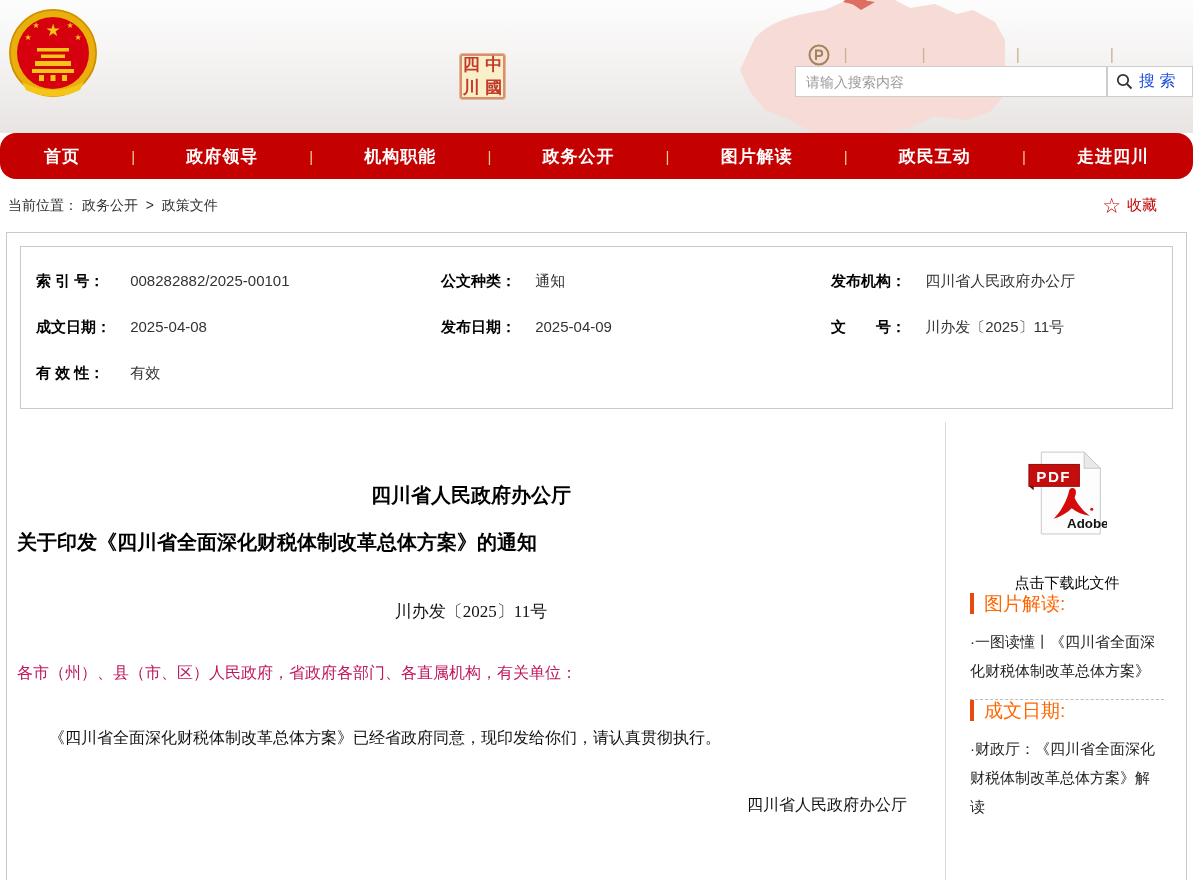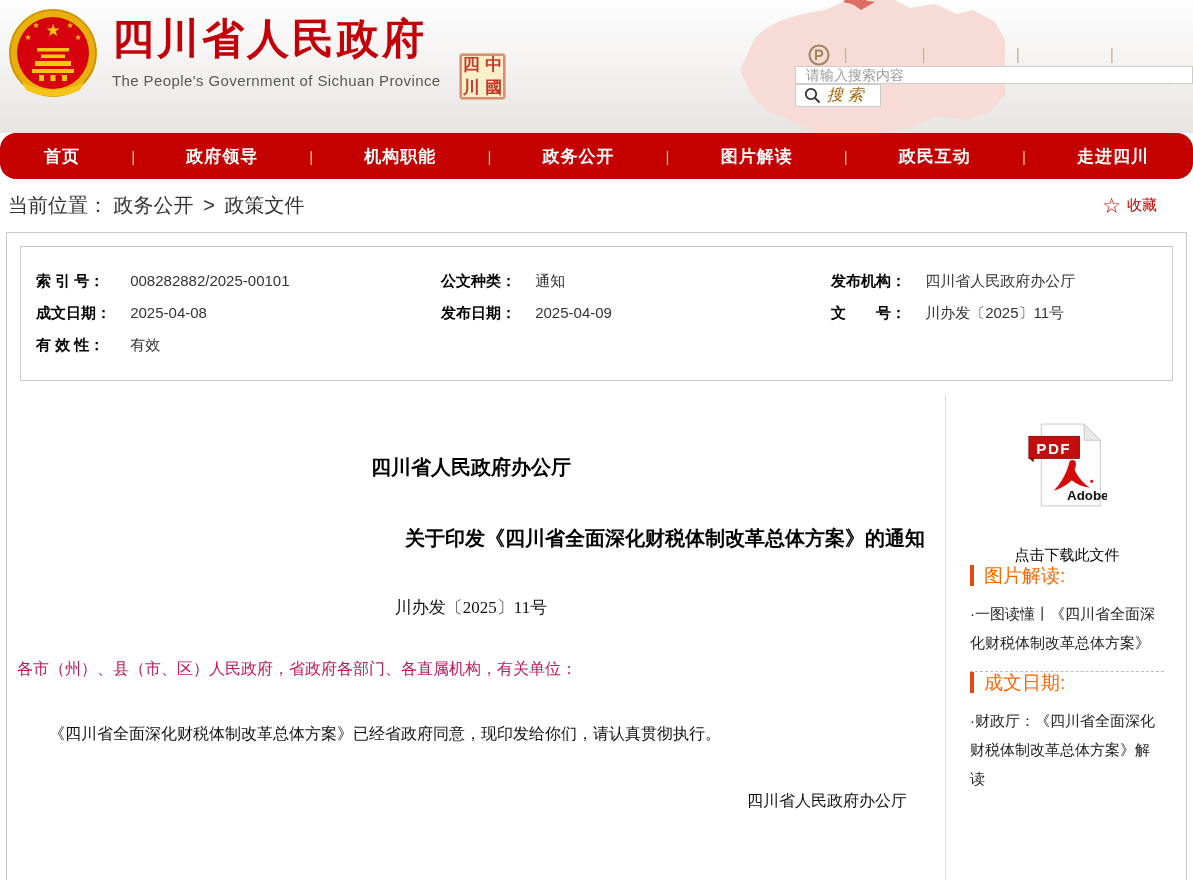--- a/index.html
+++ b/index.html
@@ -17,60 +17,60 @@
   .seal { position:absolute; left:459px; top:53px; width:47px; height:47px; z-index:1;
     background:#f9efc8; border:1px solid #dcbd8e; border-radius:3px;
     display:grid; grid-template-columns:1fr 1fr; align-items:center;
     color:#c23a2b; font-weight:bold; font-size:17px; text-align:center; line-height:22px;
     box-shadow:inset 0 0 0 2px rgba(194,58,43,.55); }
   .quick-links { position:absolute; right:2px; top:22px; z-index:2; display:flex;
     align-items:center; gap:13px; color:#a3835a; font-size:16px; }
   .quick-links a { color:#a3835a; text-decoration:none; cursor:pointer; white-space:nowrap;margin-top:45px; }
   .ql-sep { color:#c8b493; font-weight:300; }
   .search { position:absolute; left:795px; top:66px; width:398px; height:31px;
-    display:flex; z-index:2;flex-direction:column; }
+    display:flex; z-index:2; }
   .search input { flex:1; border:1px solid #cfcccc; background:#fff; padding:0 10px;
     font-size:14px; color:#333; outline:none; }
   .search input::placeholder { color:#9b9b9b; }
   .search button { width:86px; border:1px solid #cfcccc; background:#fff;
-    display:flex; align-items:center; gap:6px; padding:0 8px; font-size:16px; color:#a16207;
-    cursor:pointer;font-style:italic; }
+    display:flex; align-items:center; gap:6px; padding:0 8px; font-size:16px; color:#1d4ed8;
+    cursor:pointer; }
 
   
   .nav { height:46px; background:#c40000; border-radius:16px; display:flex;
     align-items:center; justify-content:space-between; padding:6px 44px; }
   .nav a { color:#fff; font-size:17px; font-weight:bold; text-decoration:none;
     letter-spacing:1px; cursor:pointer; white-space:nowrap; }
   .nav-sep { color:#f0d089; font-size:15px; }
 
   
   .breadcrumb-row { height:53px; display:flex; align-items:center;
     justify-content:space-between; padding:0 8px; }
-  .breadcrumb { font-size:20px; color:#333; }
+  .breadcrumb { font-size:14px; color:#333; }
   .breadcrumb a { color:#333; text-decoration:none; cursor:pointer; }
   .bc-sep { margin:0 4px; color:#333; }
   .favorite { display:flex; align-items:center; gap:6px; color:#c40000; font-size:15px;
     cursor:pointer; margin-right:28px; }
   .star { font-size:21px; line-height:1; color:#c40000; }
 
   
   .outer-box { margin:0 6px; border:1px solid #c9c9c9; background:#fff; height:660px; }
   .meta-box { margin:13px; border:1px solid #c9c9c9; padding:25px 0 25px 15px;
-    display:grid; grid-template-columns:405px 390px 1fr; row-gap:13px; font-size:15px; }
+    display:grid; grid-template-columns:405px 390px 1fr; row-gap:27px; font-size:15px; }
   .meta-label { font-weight:bold; color:#000; display:inline-block; min-width:84px;
     margin-right:6px; white-space:pre; }
   .meta-value { color:#333; }
 
   
   .content-wrap { display:flex; align-items:stretch; height:496px; }
   .article { width:939px; border-right:1px solid #d9d9d9; padding:8px 20px 0 10px; }
   .article h2 { text-align:center; font-size:20px; font-weight:bold; color:#000;
     margin-top:52px; }
-  .article h1 { text-align:right; font-size:20px; font-weight:bold; color:#000;
-    margin-top:44px; }
+  .article h1 { text-align:left; font-size:20px; font-weight:bold; color:#000;
+    margin-top:20px; }
   .doc-no { text-align:center; margin-top:44px; font-size:17px; color:#111;
     font-family:"Liberation Serif","DejaVu Serif",serif; }
   .salutation { margin-top:40px; font-size:16px; color:#be185d;
     font-family:"Liberation Serif","DejaVu Serif",serif; }
   .doc-body { margin-top:44px; text-indent:2em; font-size:16px; color:#111;
     font-family:"Liberation Serif","DejaVu Serif",serif; }
   .sign { text-align:right; font-size:16px; color:#111; padding-right:18px;
     font-family:"Liberation Serif","DejaVu Serif",serif; }
   .sign.org { margin-top:46px; }
 
@@ -112,24 +112,20 @@
       <rect x="29" y="42" width="32" height="3.5" fill="#f5c518"></rect>
       <rect x="33" y="48.5" width="24" height="3.5" fill="#f5c518"></rect>
       <rect x="27" y="55" width="36" height="5" fill="#f5c518"></rect>
       <rect x="24" y="63" width="42" height="4" fill="#f5c518"></rect>
       <rect x="31" y="69" width="5" height="6" fill="#f5c518"></rect>
       <rect x="42.5" y="69" width="5" height="6" fill="#f5c518"></rect>
       <rect x="54" y="69" width="5" height="6" fill="#f5c518"></rect>
       <path d="M14,76 Q45,92 76,76 L72,84 Q45,97 18,84 Z" fill="#f5c518"></path>
     </svg>
 
-    <div class="brand">
-      <div class="site-title">四川省人民政府</div>
-      <div class="site-subtitle">The People's Government of Sichuan Province</div>
-    </div>
 
     <div class="seal">
       <span>四</span>
       <span>中</span>
       <span>川</span>
       <span>國</span>
     </div>
 
     <div class="quick-links">
       <svg width="22" height="22" viewBox="0 0 22 22" style="cursor:pointer">

